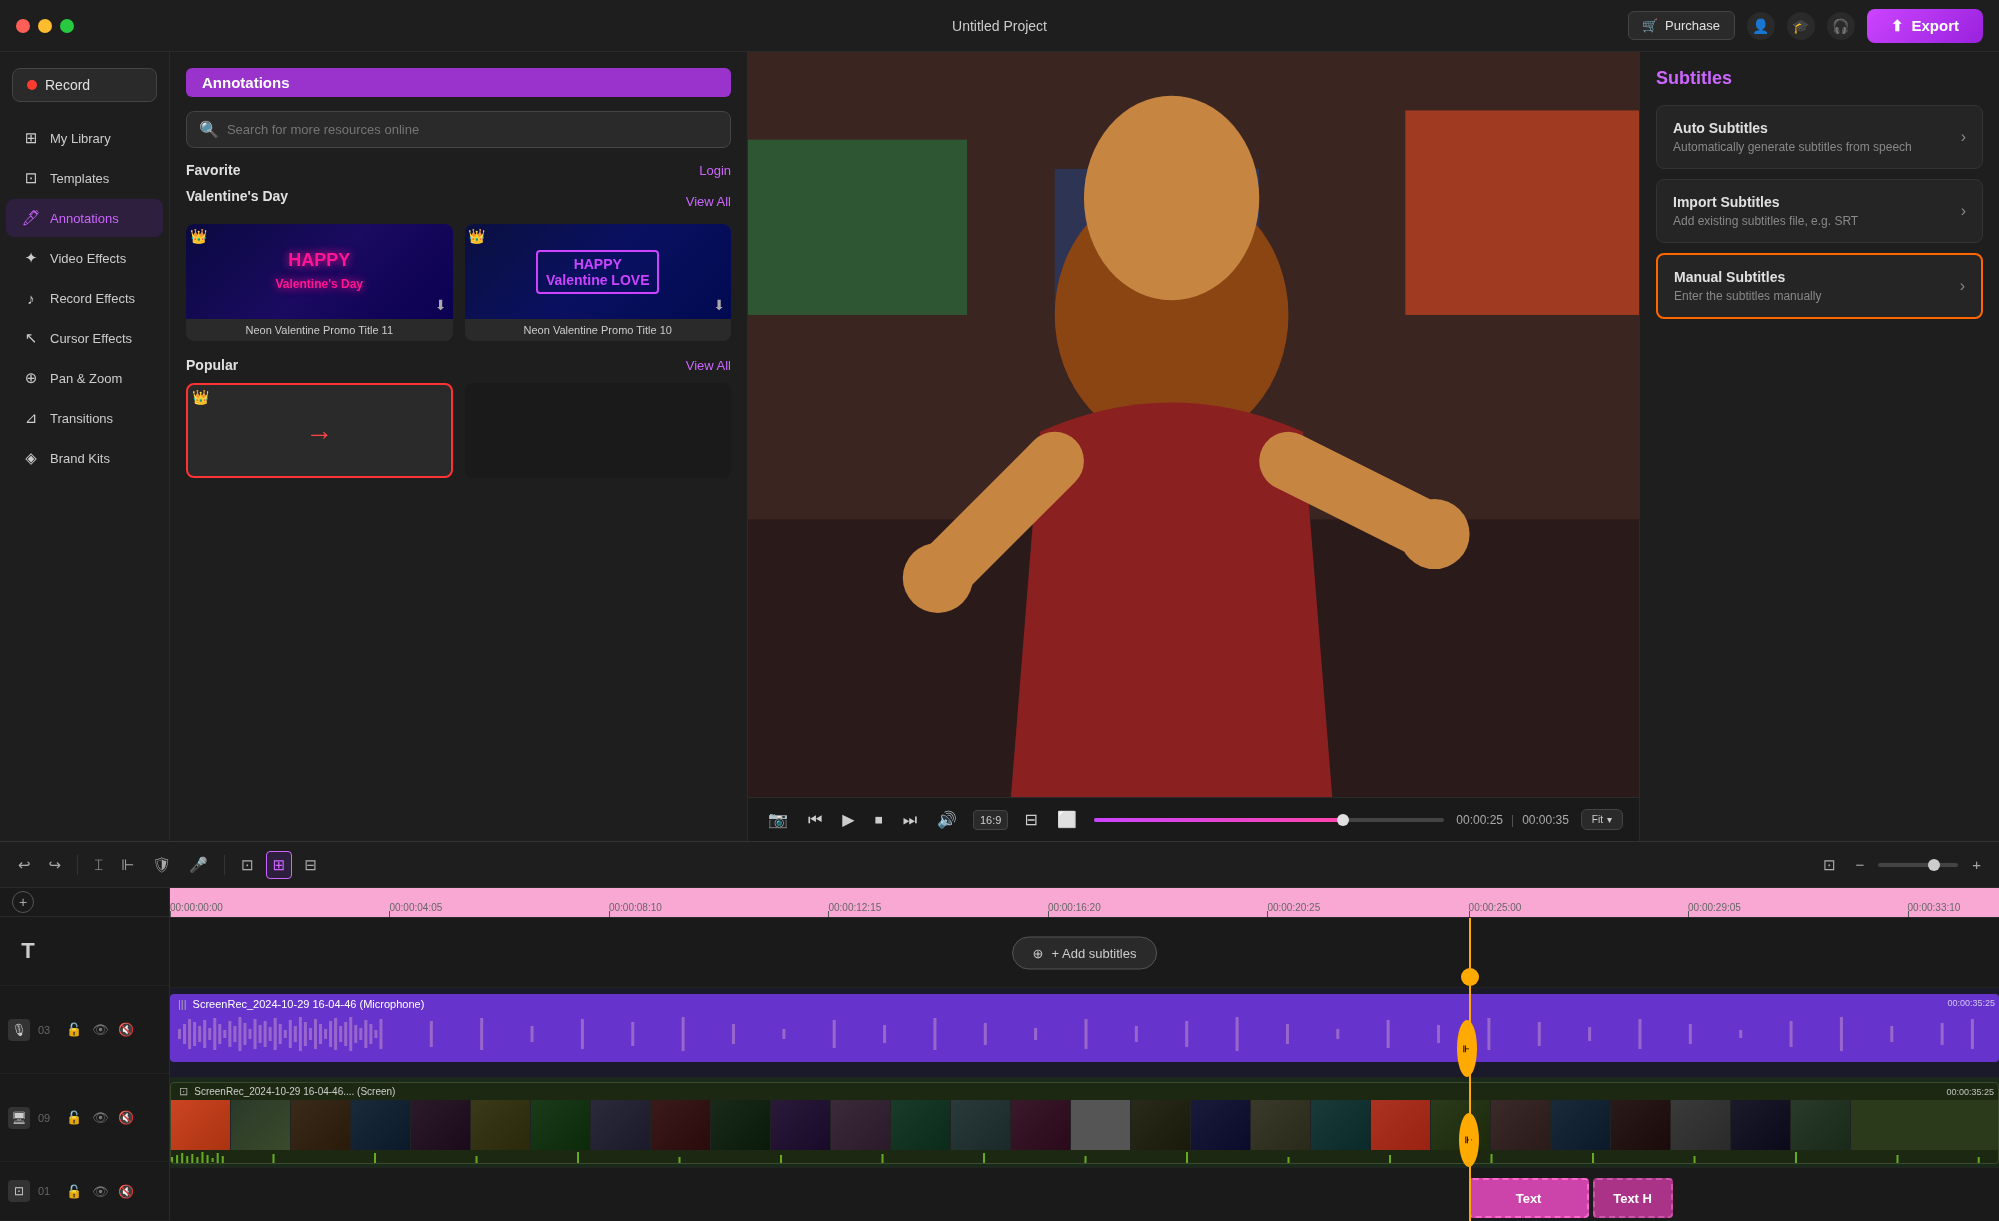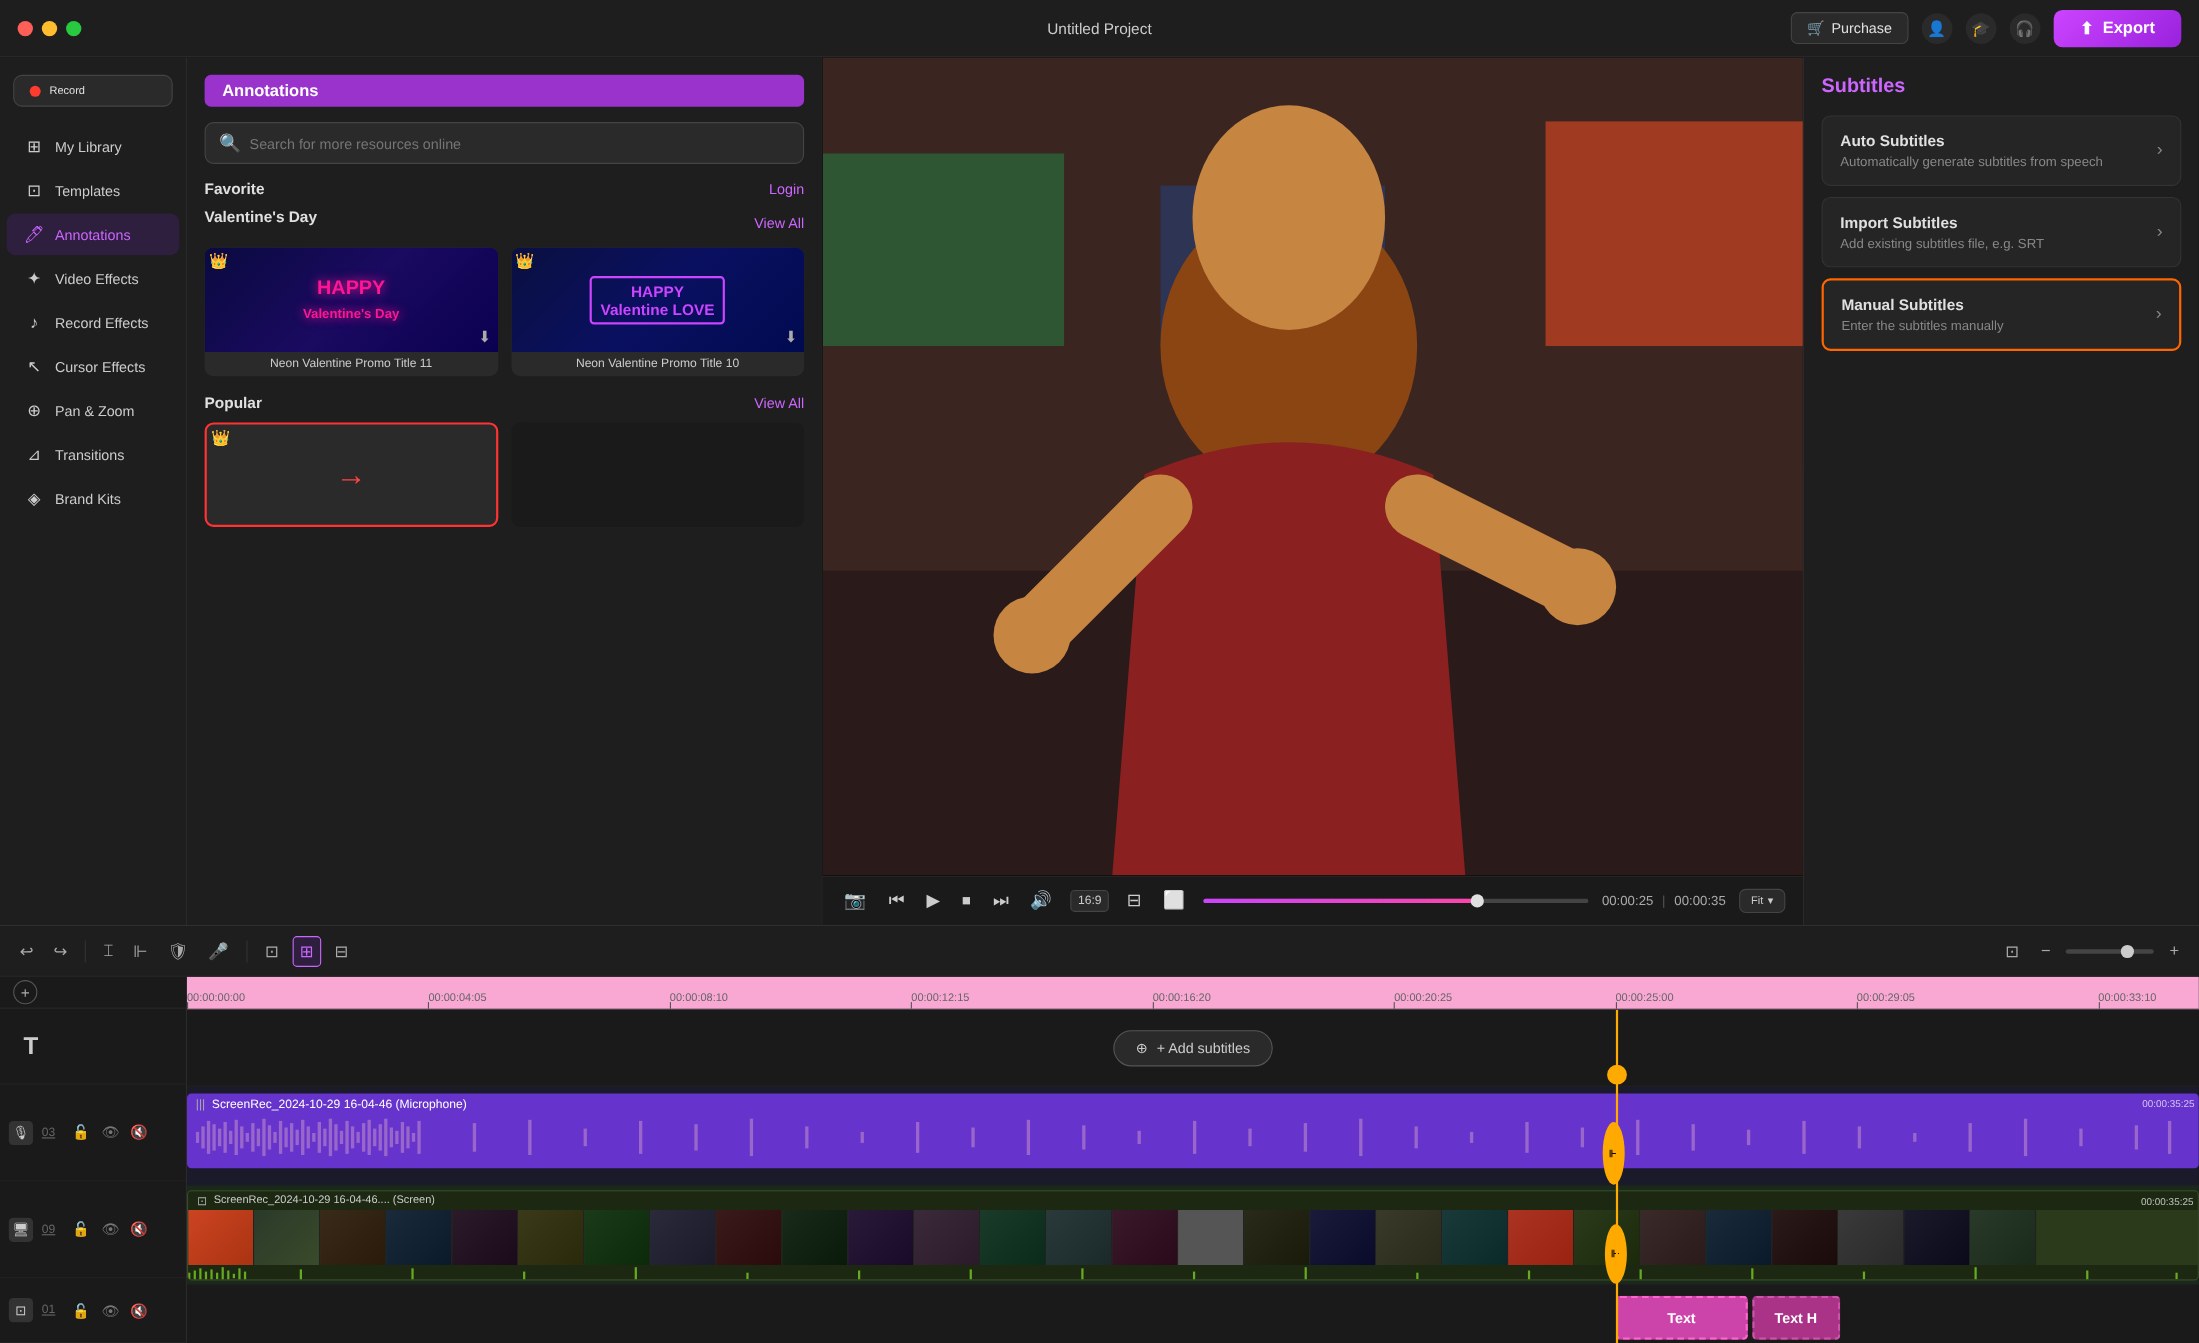--- a/index.html
+++ b/index.html
@@ -87,21 +87,21 @@
       flex-shrink: 0;
       border-right: 1px solid #2a2a2a;
     }
     .record-btn {
       margin: 8px 12px 16px;
       background: #2a2a2a;
       border: 1px solid #444;
       border-radius: 8px;
       color: #e0e0e0;
       padding: 8px 14px;
-      font-size: 10px;
+      font-size: 14px;
       cursor: pointer;
       display: flex;
       align-items: center;
       gap: 8px;
     }
     .record-dot {
       width: 10px; height: 10px;
       background: #ff3b30;
       border-radius: 50%;
     }
@@ -544,21 +544,20 @@
       padding: 0 8px;
       gap: 6px;
     }
     .track-label-row-tall {
       height: 90px;
     }
     .track-num {
       font-size: 11px;
       color: #666;
       width: 20px;
-      text-decoration: underline;
     }
     .track-icon-btn {
       background: none;
       border: none;
       color: #777;
       cursor: pointer;
       font-size: 13px;
       padding: 2px;
     }
     .track-label-icon {

